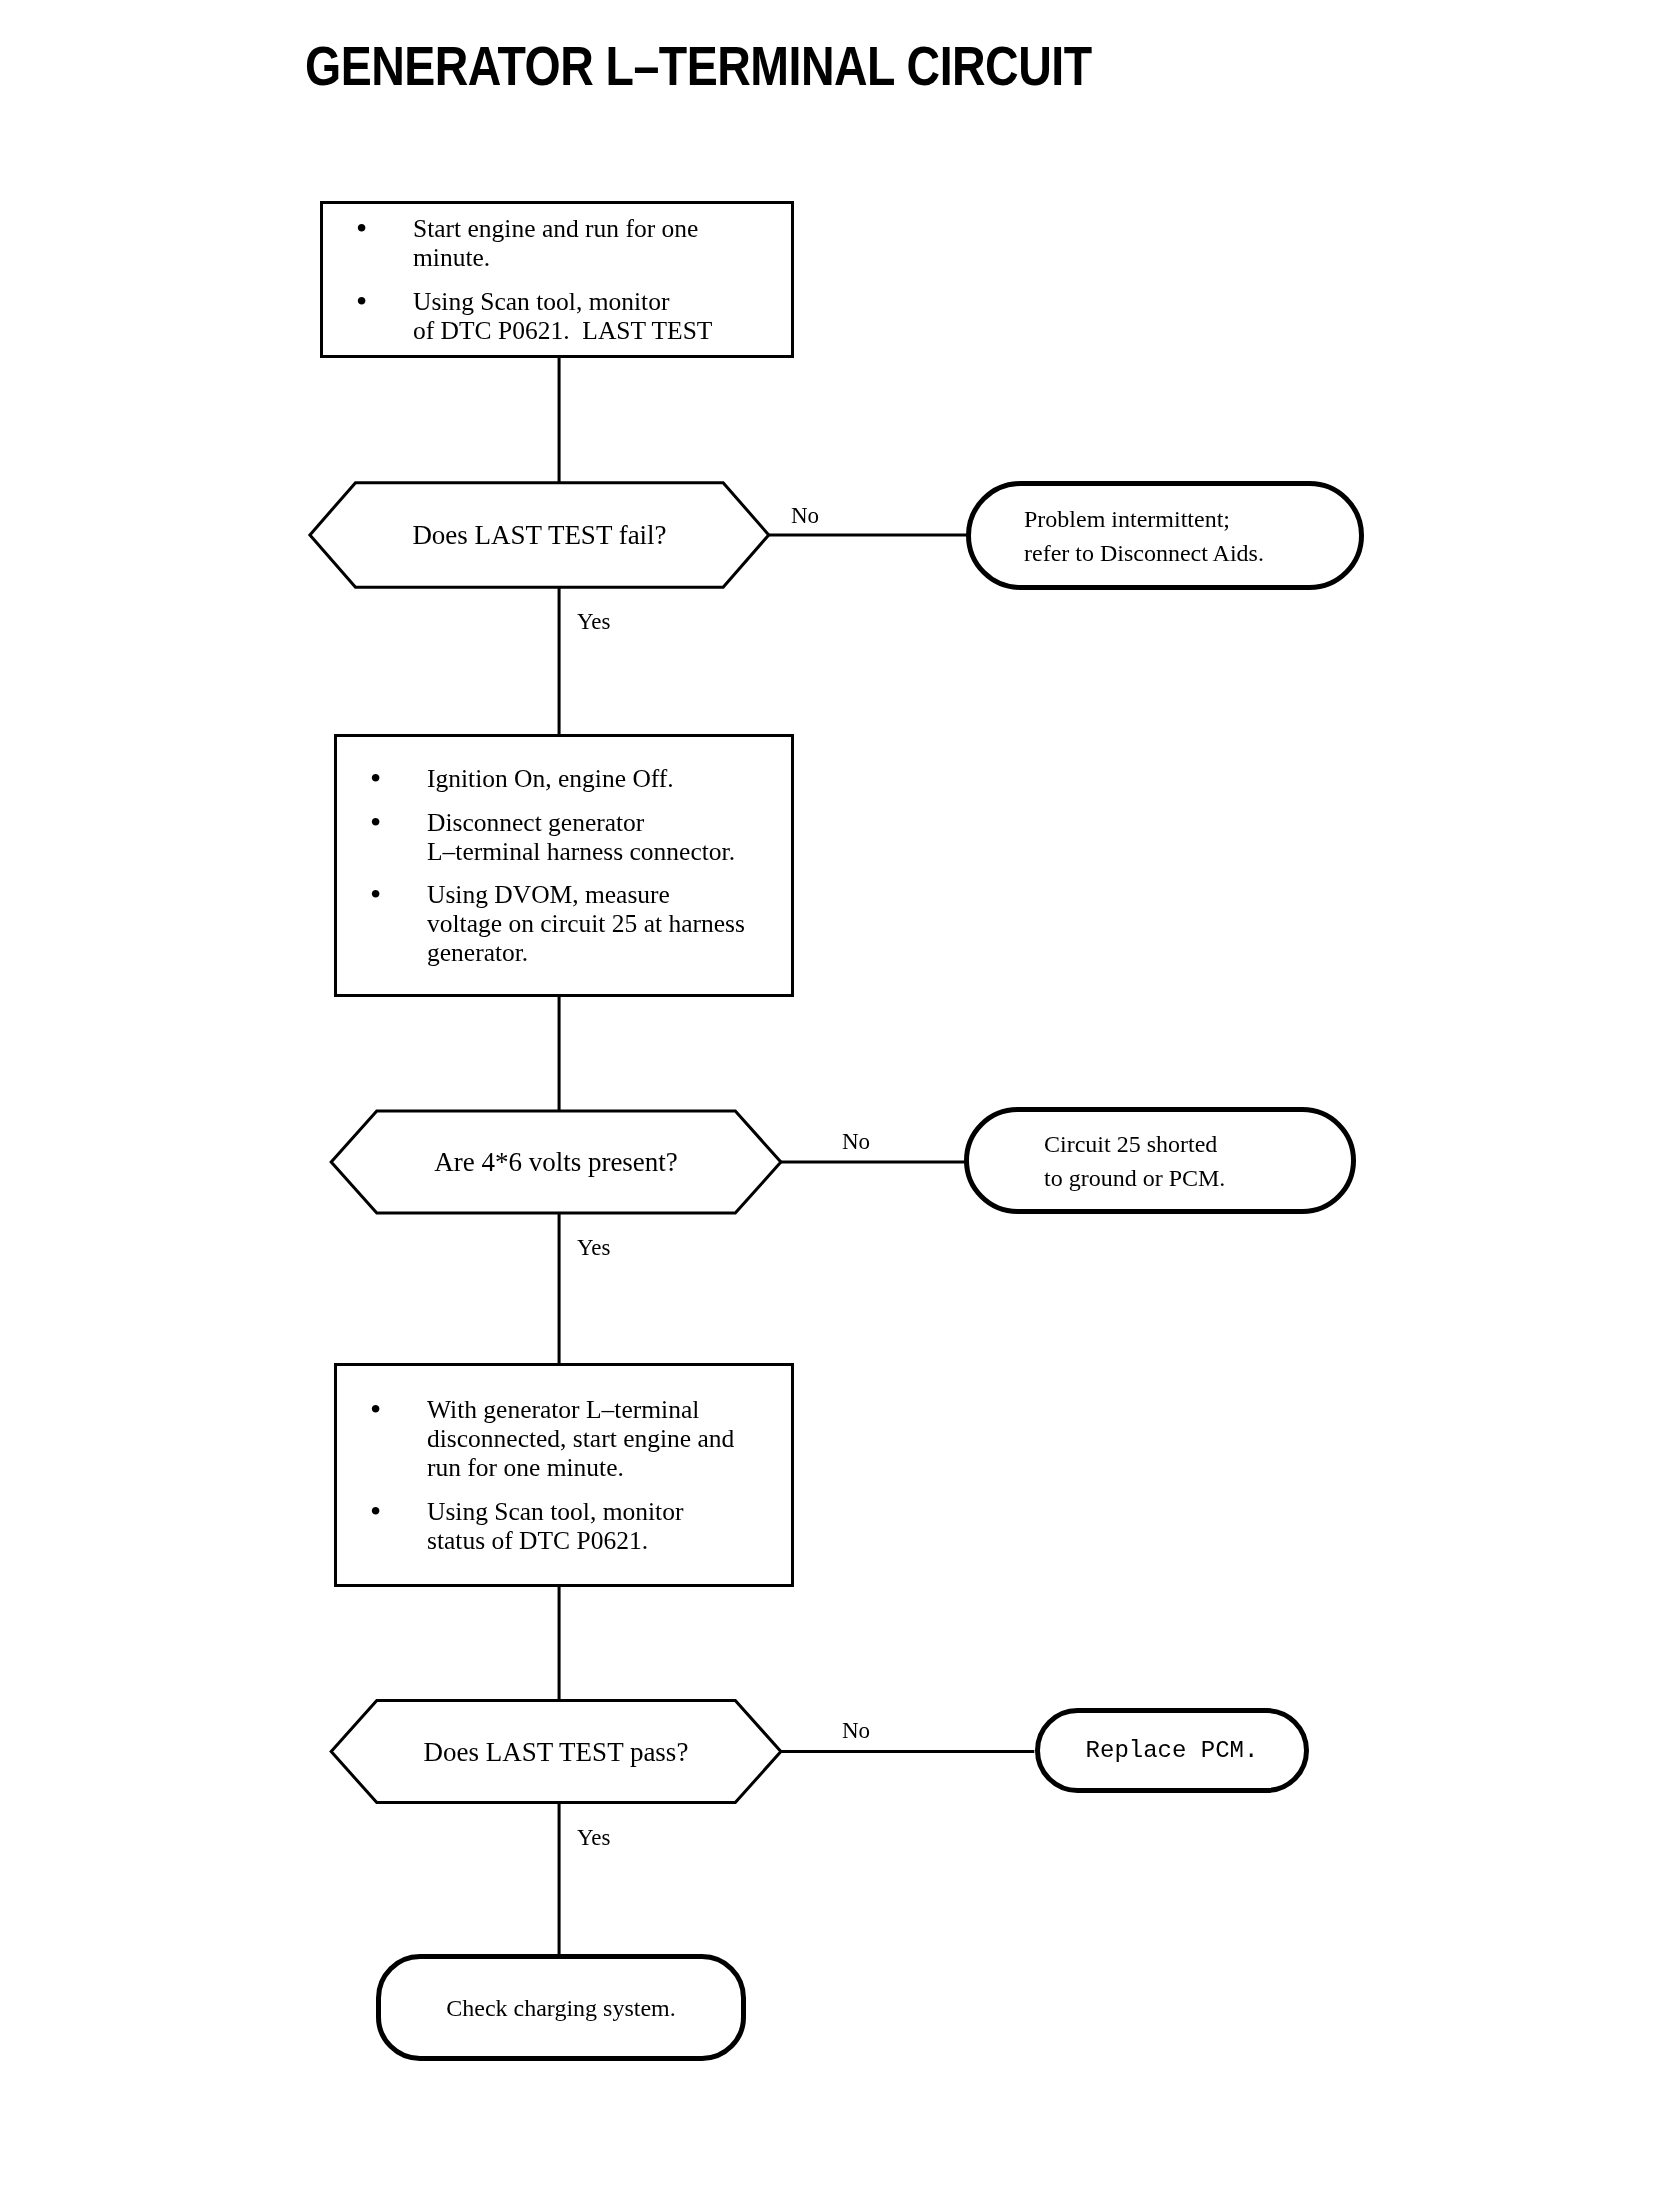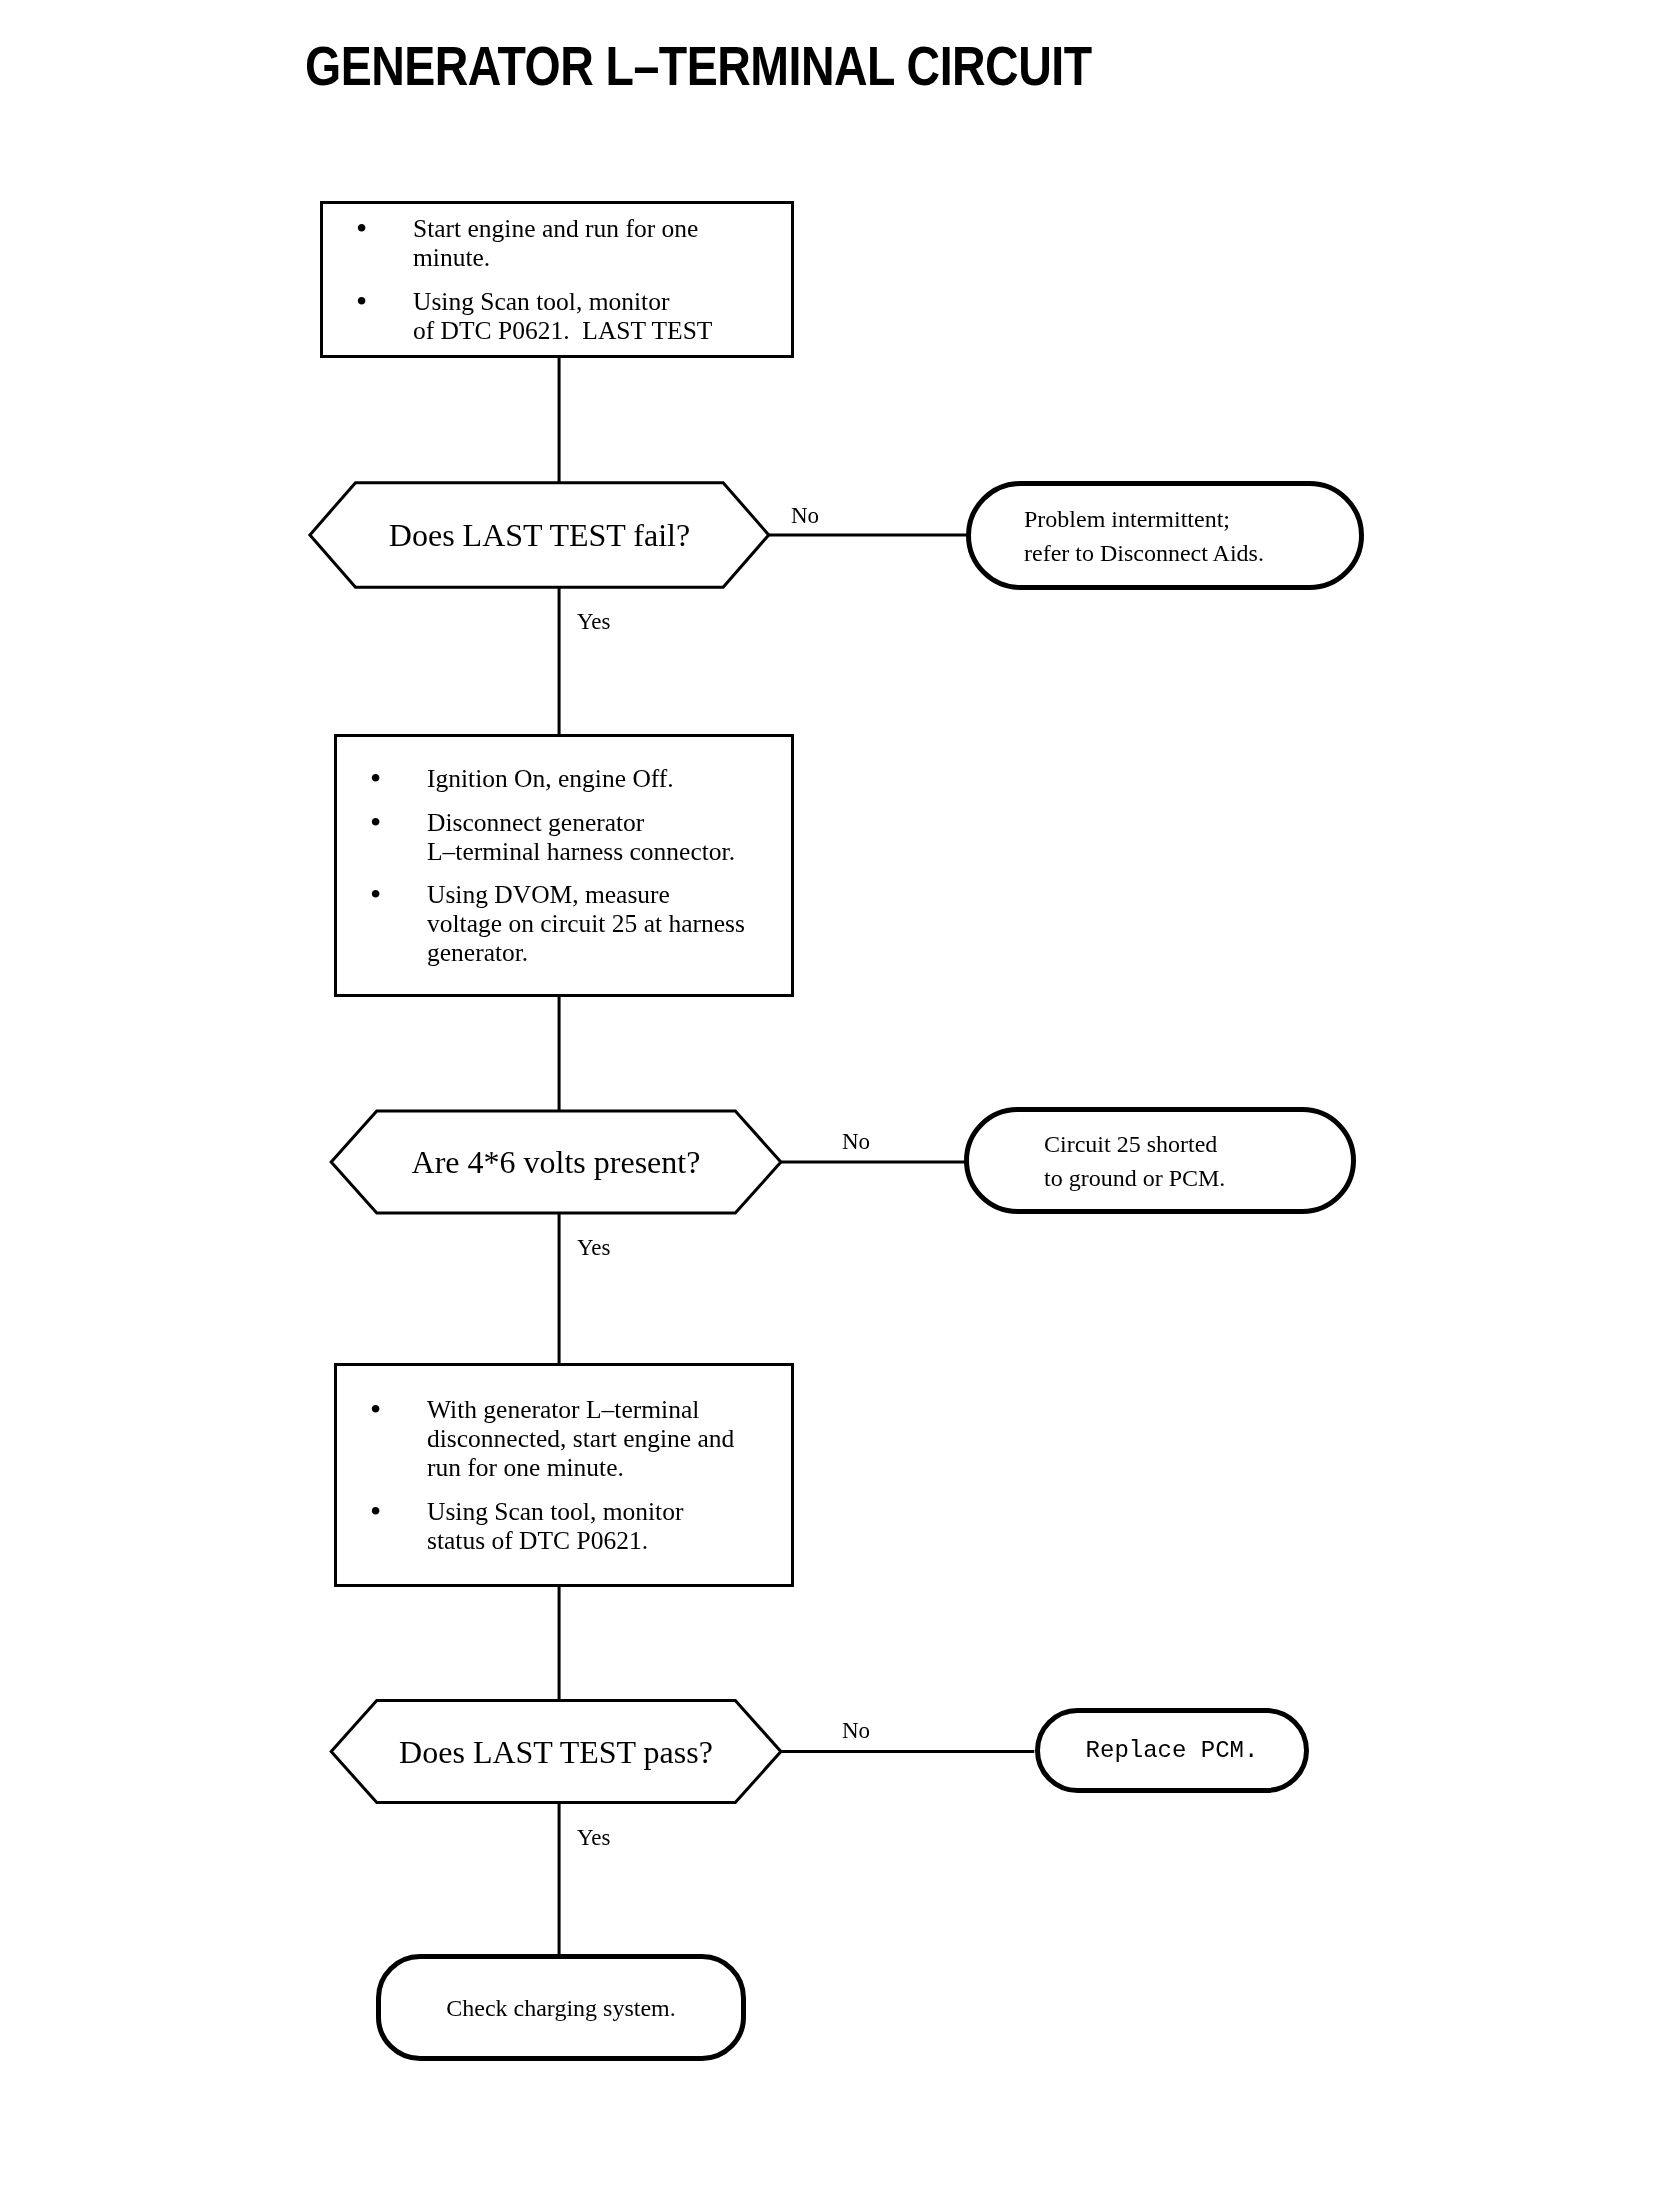--- a/index.html
+++ b/index.html
@@ -62,21 +62,21 @@
     justify-content: center;
     font-size: 24px;
     line-height: 34px;
   }
   .stadium.centered { align-items: center; text-align: center; }
   .hex-label {
     position: absolute;
     display: flex;
     align-items: center;
     justify-content: center;
-    font-size: 32px;
+    font-size: 27px;
     line-height: 29px;
     text-align: right;
   }
   .edge-label {
     position: absolute;
     font-size: 23px;
     line-height: 28px;
     white-space: pre;
   }
   .artifact-dot {

